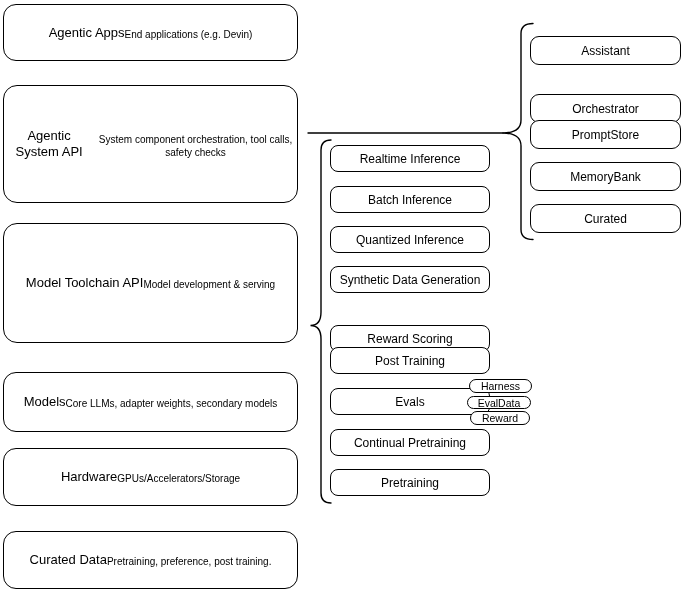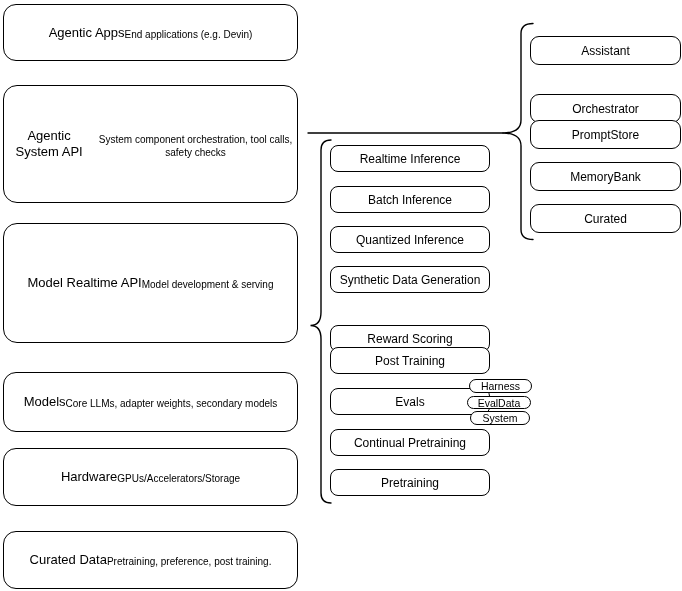--- a/index.html
+++ b/index.html
@@ -94,21 +94,21 @@
     <div class="title">Agentic Apps</div>
     <div class="subtitle">End applications (e.g. Devin)</div>
   </div>
 
   <div class="node lbox r-big" style="top:85px; height:118px;">
     <div class="title">Agentic System API</div>
     <div class="subtitle">System component orchestration, tool calls, safety checks</div>
   </div>
 
   <div class="node lbox r-big" style="top:223px; height:120px;">
-    <div class="title">Model Realtime API</div>
+    <div class="title">Model Toolchain API</div>
     <div class="subtitle">Model development &amp; serving</div>
   </div>
 
   <div class="node lbox r-small" style="top:372px; height:60px;">
     <div class="title">Models</div>
     <div class="subtitle">Core LLMs, adapter weights, secondary models</div>
   </div>
 
   <div class="node lbox r-small" style="top:448px; height:58px;">
     <div class="title">Hardware</div>
@@ -148,21 +148,21 @@
     <span>Pretraining</span>
   </div>
 
   <div class="pill" style="left:469px; top:379px; width:63px; height:14px;">
     <span>Harness</span>
   </div>
   <div class="pill" style="left:467px; top:396px; width:64px; height:13px;">
     <span>EvalData</span>
   </div>
   <div class="pill" style="left:470px; top:411px; width:60px; height:14px;">
-    <span>System</span>
+    <span>Reward</span>
   </div>
 
   <div class="node rbox" style="top:36px;">
     <span>Assistant</span>
   </div>
   <div class="node rbox" style="top:94px;">
     <span>Orchestrator</span>
   </div>
   <div class="node rbox" style="top:120px;">
     <span>PromptStore</span>

